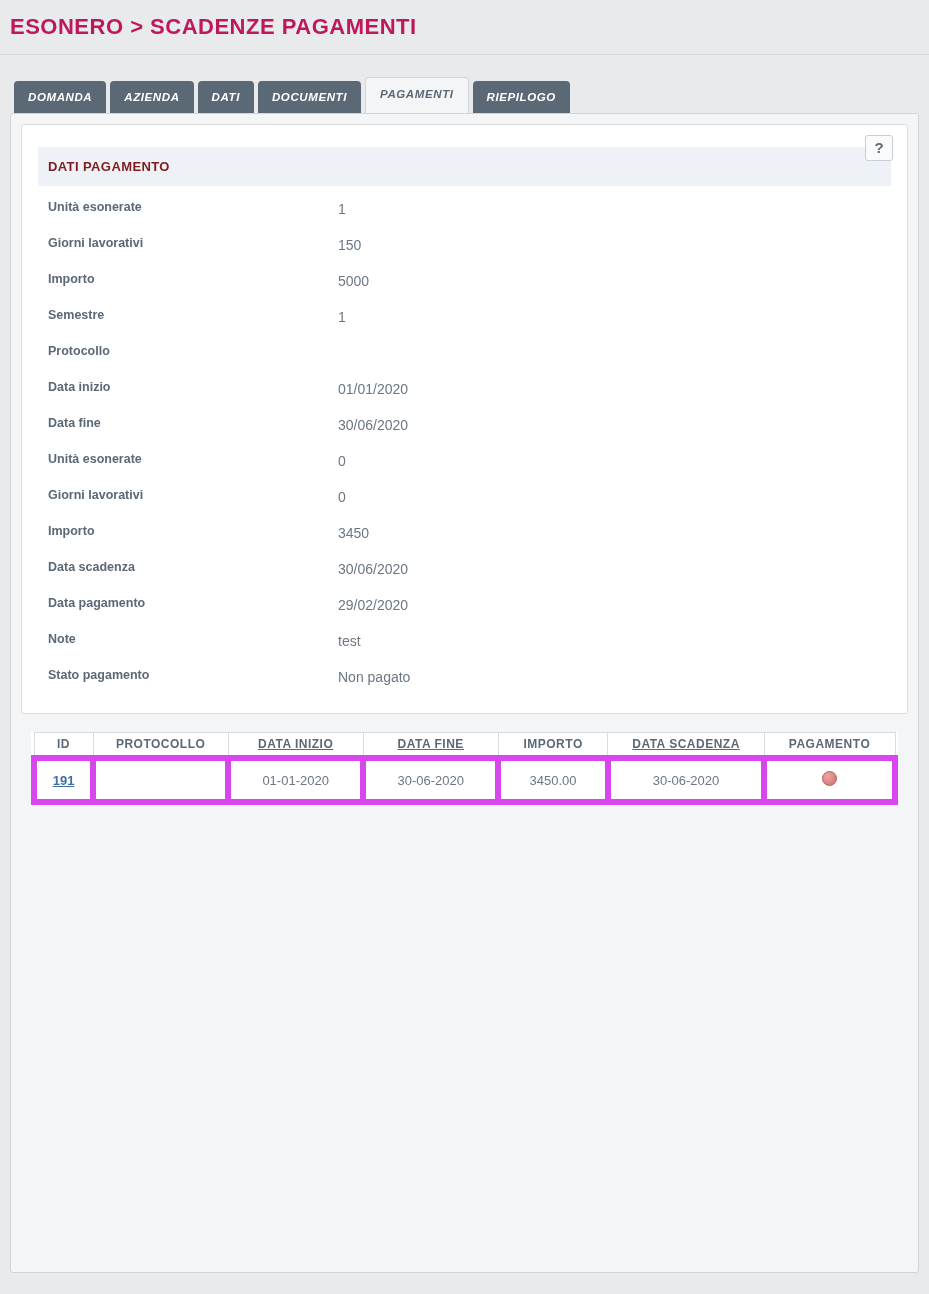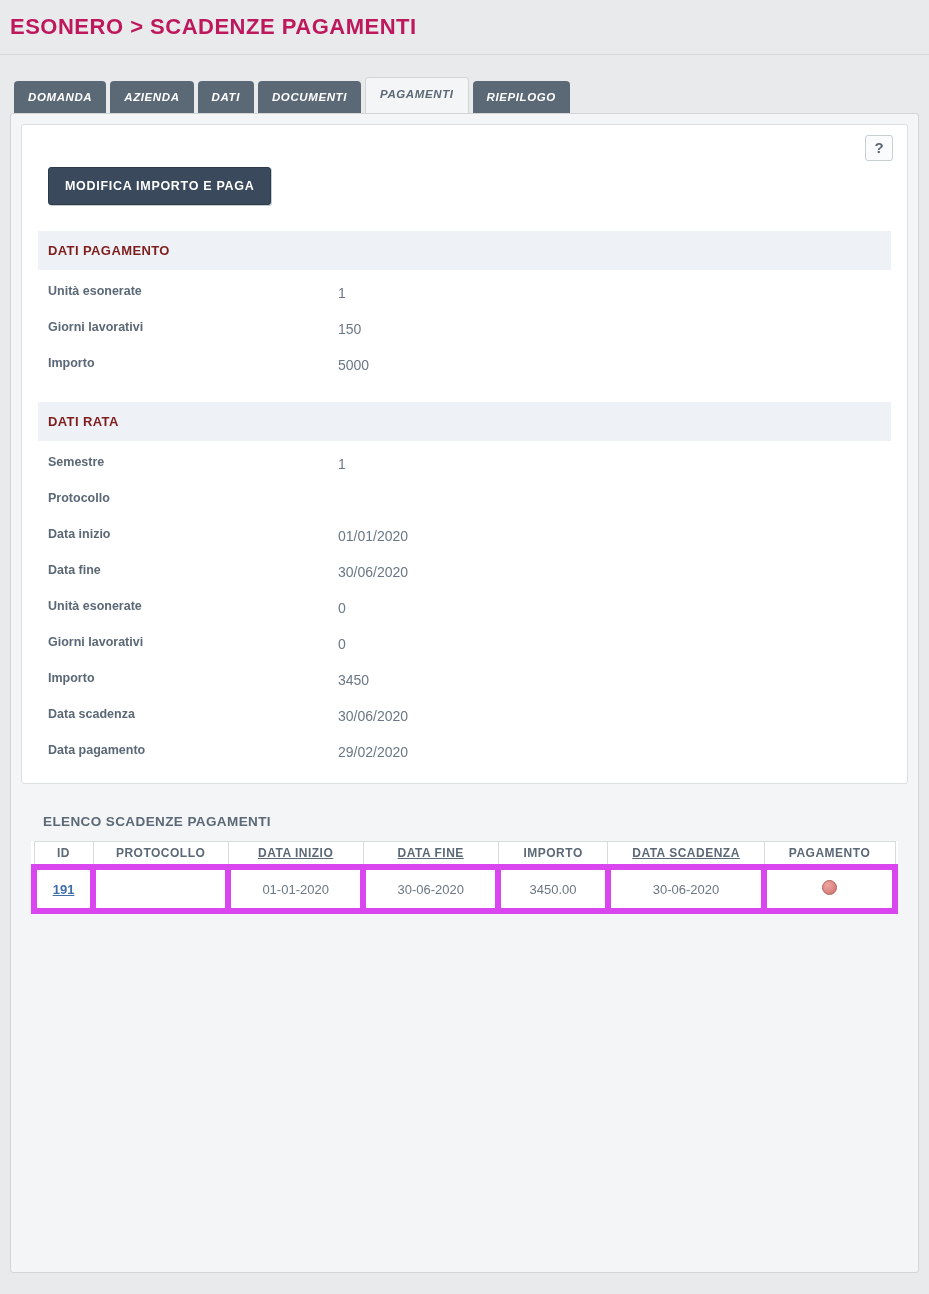--- a/index.html
+++ b/index.html
@@ -213,40 +213,38 @@
   <div class="tab active">PAGAMENTI</div>
   <div class="tab">RIEPILOGO</div>
 </div>
 
 <div class="outer-card">
 
   <div class="inner-card">
 
     <div class="help-btn">?</div>
 
-    <div class="primary-btn">MODIFICA IMPORTO E PAGA</div>
 
     
     <div class="section-header">DATI PAGAMENTO</div>
 
     <div class="field-row">
       <div class="field-label">Unità esonerate</div>
       <div class="field-value">1</div>
     </div>
     <div class="field-row">
       <div class="field-label">Giorni lavorativi</div>
       <div class="field-value">150</div>
     </div>
     <div class="field-row">
       <div class="field-label">Importo</div>
       <div class="field-value">5000</div>
     </div>
 
     
-    <div class="section-header" style="margin-top:24px;">DATI RATA</div>
 
     <div class="field-row">
       <div class="field-label">Semestre</div>
       <div class="field-value">1</div>
     </div>
     <div class="field-row">
       <div class="field-label">Protocollo</div>
       <div class="field-value"></div>
     </div>
     <div class="field-row">
@@ -270,25 +268,32 @@
       <div class="field-value">3450</div>
     </div>
     <div class="field-row">
       <div class="field-label">Data scadenza</div>
       <div class="field-value">30/06/2020</div>
     </div>
     <div class="field-row">
       <div class="field-label">Data pagamento</div>
       <div class="field-value">29/02/2020</div>
     </div>
+    <div class="field-row">
+      <div class="field-label">Note</div>
+      <div class="field-value">test</div>
+    </div>
+    <div class="field-row" style="padding-bottom:10px;">
+      <div class="field-label">Stato pagamento</div>
+      <div class="field-value">Non pagato</div>
+    </div>
 
   </div>
 
   <div class="list-block">
-    <div class="list-title">ELENCO SCADENZE PAGAMENTI</div>
 
     <table class="elenco">
       <thead>
         <tr>
           <th style="width:56px;"><span>ID</span></th>
           <th style="width:128px;"><span>PROTOCOLLO</span></th>
           <th style="width:128px;"><span class="sortable">DATA INIZIO</span></th>
           <th style="width:128px;"><span class="sortable">DATA FINE</span></th>
           <th style="width:104px;"><span>IMPORTO</span></th>
           <th style="width:148px;"><span class="sortable">DATA SCADENZA</span></th>

